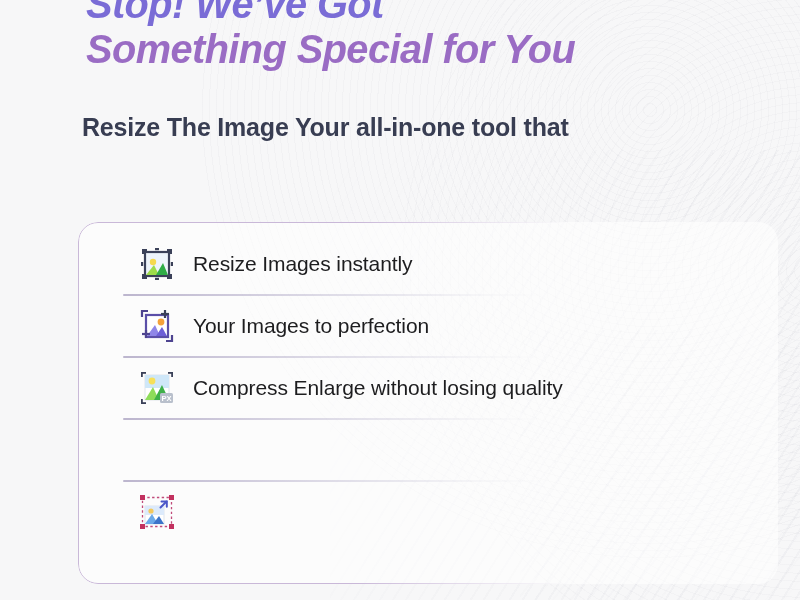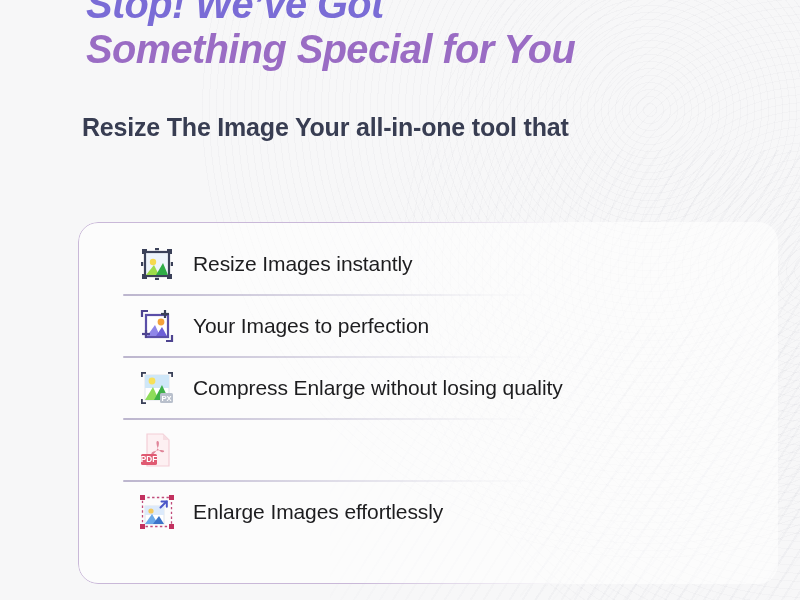--- a/index.html
+++ b/index.html
@@ -282,29 +282,20 @@
           </g>
           <rect x="23" y="25" width="13" height="10" rx="1.5" fill="#b9c0cc"></rect>
           <text x="29.5" y="32.6" font-family="'Liberation Sans',sans-serif" font-size="7.6" font-weight="bold" fill="#ffffff" text-anchor="middle">PX</text>
         </svg>
       </span>
       <span class="feature-label">Compress Enlarge without losing quality</span>
     </div>
     <div class="feature-divider"></div>
 
     <div class="feature-row">
-      <span class="feature-icon">
-        <svg width="40" height="40" viewBox="0 0 40 40">
-          <path d="M10 4 H26 L32 10 V36 H10 Z" fill="#fdf0f2" stroke="#f3ced6" stroke-width="1.2"></path>
-          <path d="M26 4 L32 10 H26 Z" fill="#f6dde2"></path>
-          <path d="M20.5 11 c1.6 0 1.8 2.6 1 5.2 c-0.8 2.6 -3 6.4 -5 7.8 c-1.4 1 -2.6 0.4 -2 -0.8 c0.8 -1.6 4.6 -2.8 9 -3.2 c2.6 -0.2 4 0.6 3.6 1.6 c-0.4 1 -2.6 1 -4.4 -0.6 c-1.8 -1.6 -3 -4.6 -3.2 -7.4 c-0.1 -1.8 0.2 -2.6 1 -2.6 Z" fill="#e0869a"></path>
-          <rect x="4" y="24" width="16" height="11" rx="1.6" fill="#e05a72"></rect>
-          <text x="12" y="32.3" font-family="'Liberation Sans',sans-serif" font-size="8.2" font-weight="bold" fill="#ffffff" text-anchor="middle">PDF</text>
-        </svg>
-      </span>
     </div>
     <div class="feature-divider"></div>
 
     <div class="feature-row">
       <span class="feature-icon">
         <svg width="40" height="40" viewBox="0 0 40 40">
           <rect x="5.5" y="5.5" width="29" height="29" fill="none" stroke="#c04a7a" stroke-width="1.3" stroke-dasharray="2.4 2.4"></rect>
           <rect x="8" y="14" width="19" height="18" fill="#ffffff" stroke="#dde3ec" stroke-width="1"></rect>
           <rect x="8" y="14" width="19" height="9" fill="#dceafb"></rect>
           <circle cx="14" cy="19" r="2.6" fill="#f3c95e"></circle>
@@ -315,17 +306,16 @@
             <path d="M24.5 9.5 H29.8 V14.8"></path>
           </g>
           <g fill="#c2315f">
             <rect x="3" y="3" width="5" height="5"></rect>
             <rect x="32" y="3" width="5" height="5"></rect>
             <rect x="3" y="32" width="5" height="5"></rect>
             <rect x="32" y="32" width="5" height="5"></rect>
           </g>
         </svg>
       </span>
-      <span class="feature-label">Enlarge Images effortlessly</span>
     </div>
 
   </div>
 </div>
 
 </body></html>

